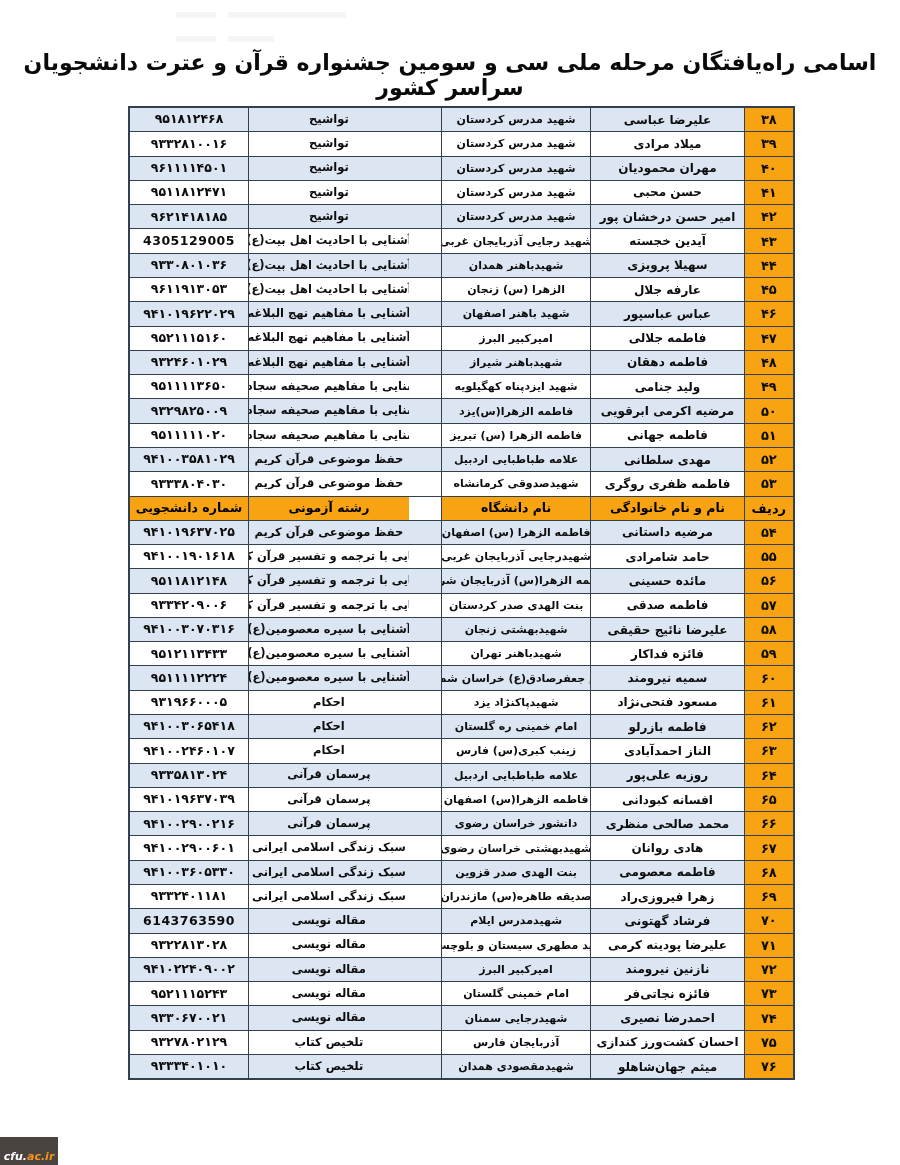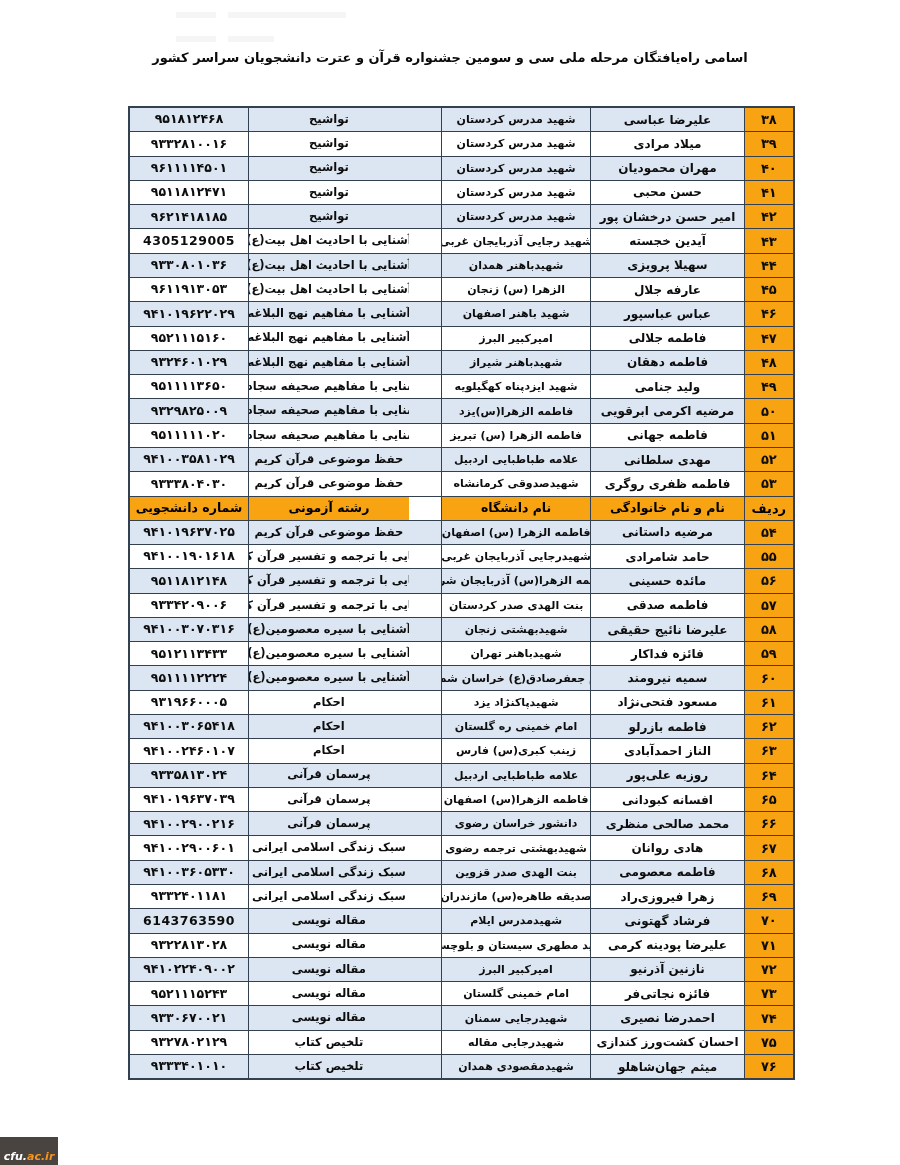--- a/index.html
+++ b/index.html
@@ -9,21 +9,21 @@
     --wm-bg:#4A4440;
     --wm-orange:#F7941D;
   }
   *{box-sizing:border-box;margin:0;padding:0;}
   html,body{width:900px;height:1165px;background:#ffffff;overflow:hidden;}
   body{font-family:"DejaVu Sans",sans-serif;position:relative;}
 
   .page-title{
     position:absolute;top:50px;left:0;width:900px;
     text-align:center;direction:rtl;
-    font-size:13px;font-weight:bold;color:#0a0a0a;
+    font-size:22px;font-weight:bold;color:#0a0a0a;
     letter-spacing:0;
   }
 
   .qtable{
     position:absolute;top:106px;left:128px;width:667px;height:974px;
     border:2px solid var(--border);
     display:flex;flex-direction:column;
     direction:rtl;
     background:#fff;
   }
@@ -281,21 +281,21 @@
     <div class="trow alt">
     <div class="cell c-no">۶۶</div>
     <div class="cell c-name">محمد صالحی منظری</div>
     <div class="cell c-univ">دانشور خراسان رضوی</div>
     <div class="cell c-major">پرسمان قرآنی</div>
     <div class="cell c-id">۹۴۱۰۰۲۹۰۰۲۱۶</div>
   </div>
     <div class="trow">
     <div class="cell c-no">۶۷</div>
     <div class="cell c-name">هادی روانان</div>
-    <div class="cell c-univ">شهیدبهشتی ترجمه رضوی</div>
+    <div class="cell c-univ">شهیدبهشتی خراسان رضوی</div>
     <div class="cell c-major">سبک زندگی اسلامی ایرانی</div>
     <div class="cell c-id">۹۴۱۰۰۲۹۰۰۶۰۱</div>
   </div>
     <div class="trow alt">
     <div class="cell c-no">۶۸</div>
     <div class="cell c-name">فاطمه معصومی</div>
     <div class="cell c-univ">بنت الهدی صدر قزوین</div>
     <div class="cell c-major">سبک زندگی اسلامی ایرانی</div>
     <div class="cell c-id">۹۴۱۰۰۳۶۰۵۳۳۰</div>
   </div>
@@ -315,21 +315,21 @@
   </div>
     <div class="trow">
     <div class="cell c-no">۷۱</div>
     <div class="cell c-name">علیرضا پودینه کرمی</div>
     <div class="cell c-univ">شهید مطهری سیستان و بلوچستان</div>
     <div class="cell c-major">مقاله نویسی</div>
     <div class="cell c-id">۹۳۲۲۸۱۳۰۲۸</div>
   </div>
     <div class="trow alt">
     <div class="cell c-no">۷۲</div>
-    <div class="cell c-name">نازنین آذرنیو</div>
+    <div class="cell c-name">نازنین نیرومند</div>
     <div class="cell c-univ">امیرکبیر البرز</div>
     <div class="cell c-major">مقاله نویسی</div>
     <div class="cell c-id">۹۴۱۰۲۲۴۰۹۰۰۲</div>
   </div>
     <div class="trow">
     <div class="cell c-no">۷۳</div>
     <div class="cell c-name">فائزه نجاتی‌فر</div>
     <div class="cell c-univ">امام خمینی گلستان</div>
     <div class="cell c-major">مقاله نویسی</div>
     <div class="cell c-id">۹۵۲۱۱۱۵۲۴۳</div>
@@ -337,21 +337,21 @@
     <div class="trow alt">
     <div class="cell c-no">۷۴</div>
     <div class="cell c-name">احمدرضا نصیری</div>
     <div class="cell c-univ">شهیدرجایی سمنان</div>
     <div class="cell c-major">مقاله نویسی</div>
     <div class="cell c-id">۹۳۳۰۶۷۰۰۲۱</div>
   </div>
     <div class="trow">
     <div class="cell c-no">۷۵</div>
     <div class="cell c-name">احسان کشت‌ورز کندازی</div>
-    <div class="cell c-univ">شهیدرجایی مقاله</div>
+    <div class="cell c-univ">آذربایجان فارس</div>
     <div class="cell c-major">تلخیص کتاب</div>
     <div class="cell c-id">۹۳۲۷۸۰۲۱۲۹</div>
   </div>
     <div class="trow alt">
     <div class="cell c-no">۷۶</div>
     <div class="cell c-name">میثم جهان‌شاهلو</div>
     <div class="cell c-univ">شهیدمقصودی همدان</div>
     <div class="cell c-major">تلخیص کتاب</div>
     <div class="cell c-id">۹۳۳۳۴۰۱۰۱۰</div>
   </div>

